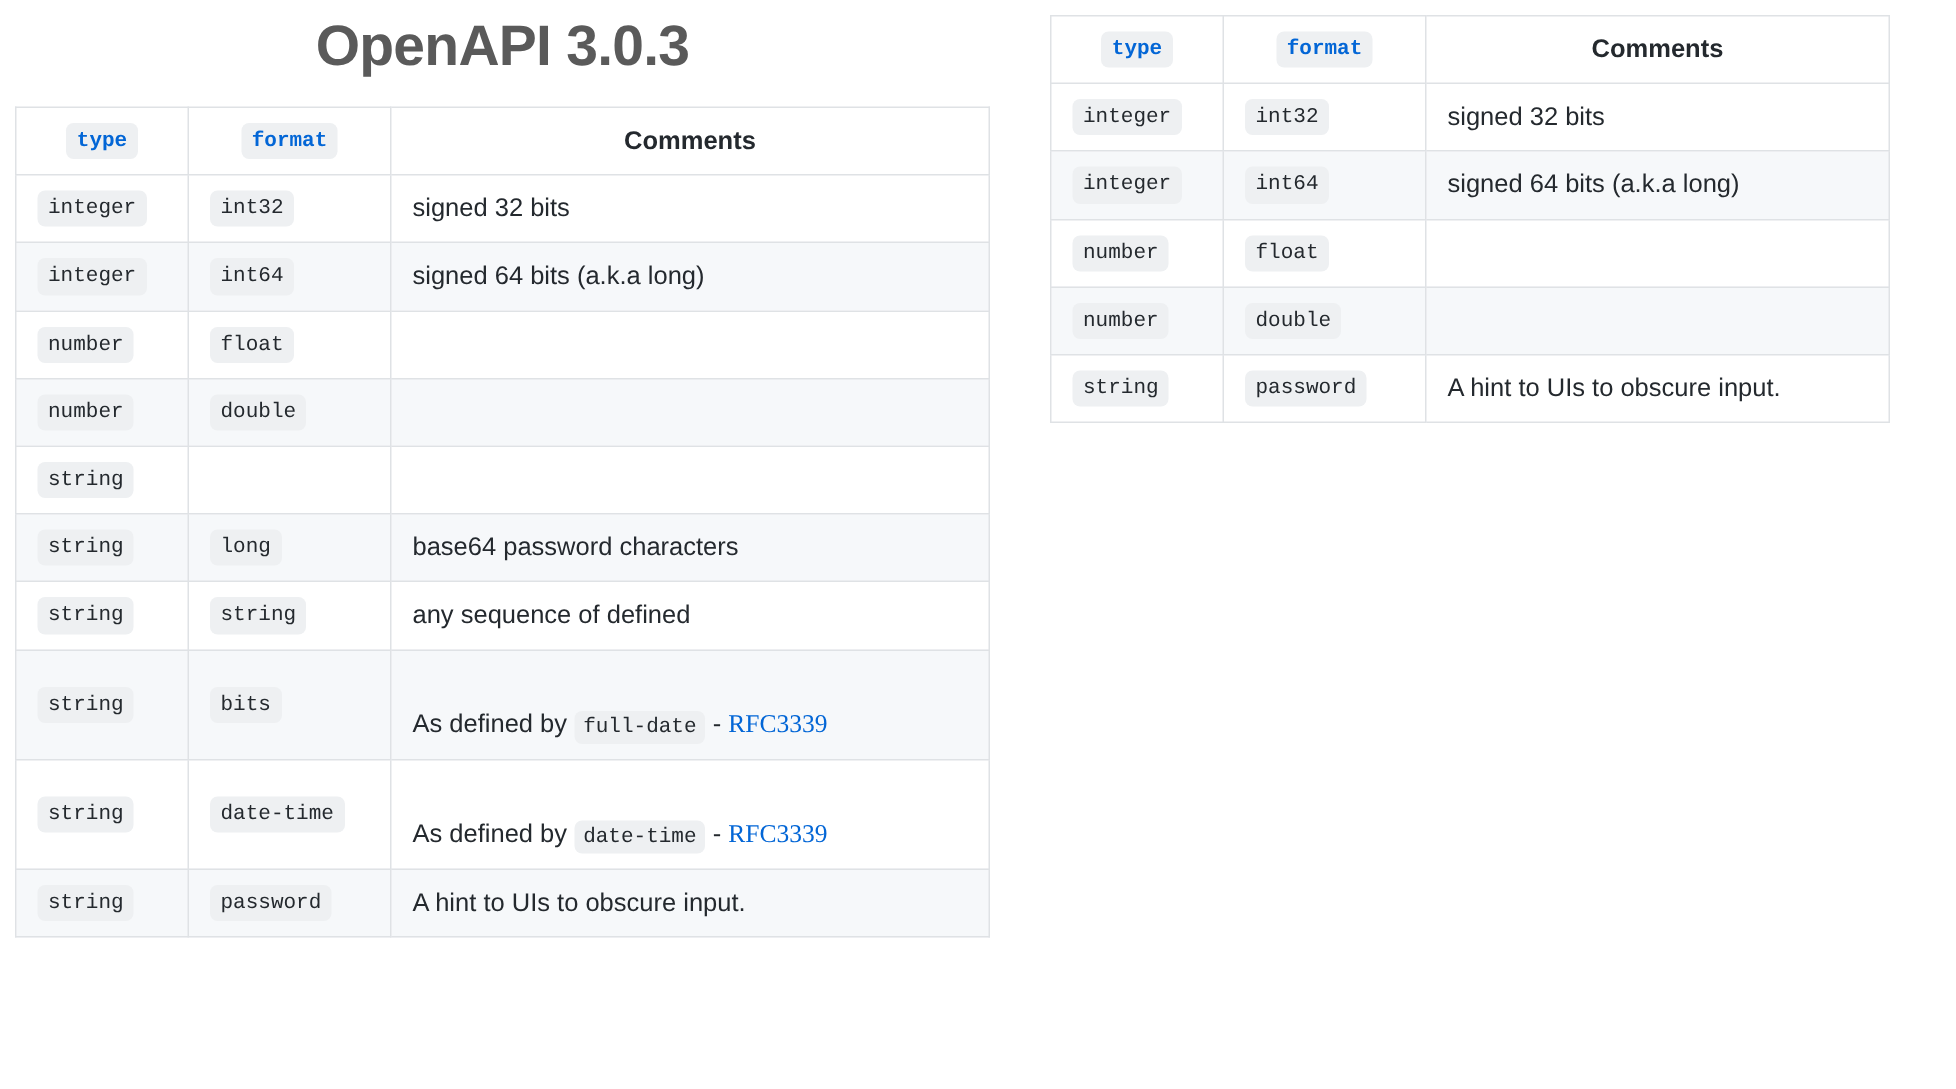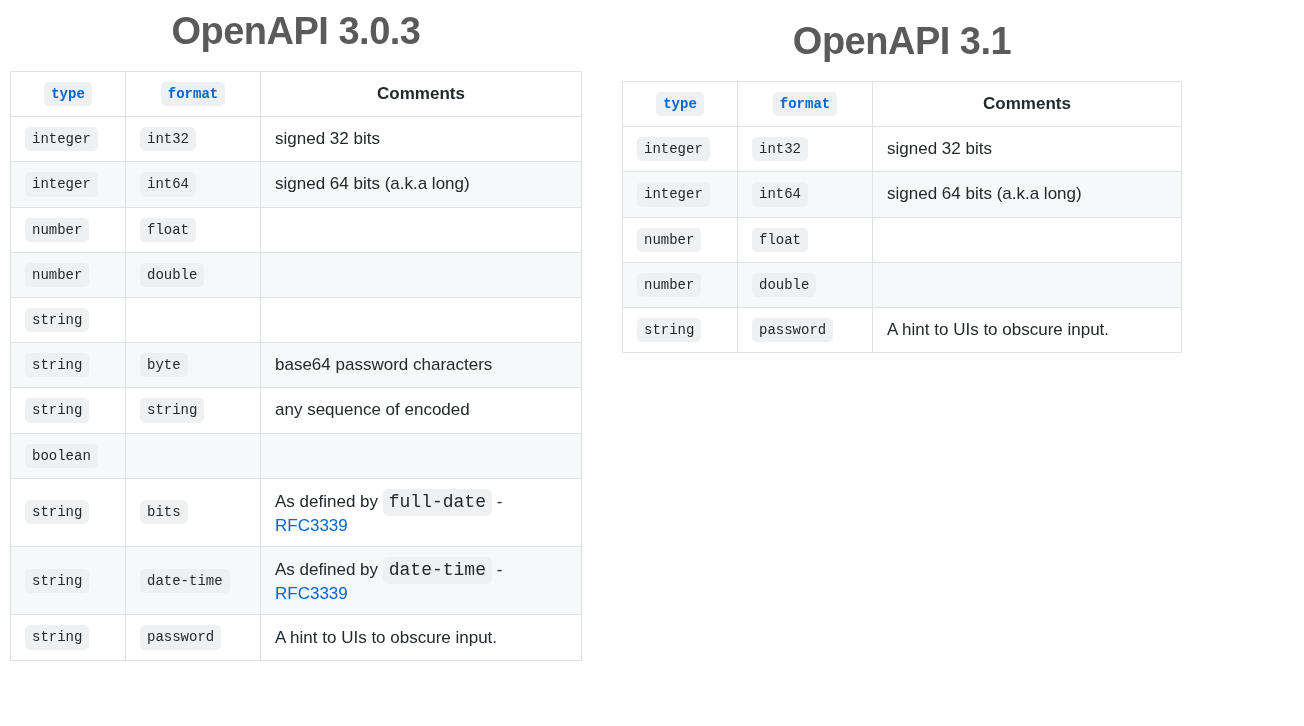--- a/index.html
+++ b/index.html
@@ -10,21 +10,21 @@
       padding: 10px 10px 30px 10px;
     }
     .container {
       display: flex;
       gap: 40px;
       align-items: flex-start;
     }
     .panel {
       flex: 0 0 auto;
     }
-    .panel.left { width: 572px; }
+    .panel.left { width: 650px; }
     .panel.right { width: 560px; }
     h1 {
       font-size: 38px;
       font-weight: 700;
       color: #5a5a5a;
       text-align: center;
       margin-bottom: 18px;
       letter-spacing: -0.5px;
     }
     .panel.right h1 { margin-top: 10px; }
@@ -60,27 +60,29 @@
       font-size: 14px;
       background: #eef0f2;
       border-radius: 5px;
       padding: 3px 7px;
       color: #24292e;
       display: inline-block;
       line-height: 1.3;
     }
     .code-pill.blue { color: #0366d6; }
     .code-pill.inline {
-      font-size: 18px;
+      font-size: 14px;
       padding: 2px 6px;
       vertical-align: baseline;
+      margin-top: 30px;
     }
     .link {
       color: #0366d6;
       text-decoration: none;
+      font-family: Liberation Serif, serif;
     }
     td.col-type { width: 115px; }
     td.col-format { width: 135px; }
     th.col-type { width: 115px; }
     th.col-format { width: 135px; }
     .comment-cell { font-size: 17px; color: #24292e; }
   </style>
 </head>
 <body>
 
@@ -117,32 +119,27 @@
             <td class="col-format"><span class="code-pill">double</span></td>
             <td class="comment-cell"></td>
           </tr>
           <tr>
             <td class="col-type"><span class="code-pill">string</span></td>
             <td class="col-format"></td>
             <td class="comment-cell"></td>
           </tr>
           <tr>
             <td class="col-type"><span class="code-pill">string</span></td>
-            <td class="col-format"><span class="code-pill">byte</span></td>
+            <td class="col-format"><span class="code-pill">long</span></td>
             <td class="comment-cell"><span>base64 password characters</span></td>
           </tr>
           <tr>
             <td class="col-type"><span class="code-pill">string</span></td>
             <td class="col-format"><span class="code-pill">string</span></td>
-            <td class="comment-cell"><span>any sequence of encoded</span></td>
-          </tr>
-          <tr>
-            <td class="col-type"><span class="code-pill">boolean</span></td>
-            <td class="col-format"></td>
-            <td class="comment-cell"></td>
+            <td class="comment-cell"><span>any sequence of defined</span></td>
           </tr>
           <tr>
             <td class="col-type"><span class="code-pill">string</span></td>
             <td class="col-format"><span class="code-pill">bits</span></td>
             <td class="comment-cell"><span>As defined by </span><span class="code-pill inline">full-date</span><span> - </span><a class="link" href="#">RFC3339</a></td>
           </tr>
           <tr>
             <td class="col-type"><span class="code-pill">string</span></td>
             <td class="col-format"><span class="code-pill">date-time</span></td>
             <td class="comment-cell"><span>As defined by </span><span class="code-pill inline">date-time</span><span> - </span><a class="link" href="#">RFC3339</a></td>
@@ -150,21 +147,20 @@
           <tr>
             <td class="col-type"><span class="code-pill">string</span></td>
             <td class="col-format"><span class="code-pill">password</span></td>
             <td class="comment-cell"><span>A hint to UIs to obscure input.</span></td>
           </tr>
         </tbody>
     </table>
   </div>
 
   <div class="panel right">
-    <h1>OpenAPI 3.1</h1>
     <table>
       <thead>
         <tr>
           <th class="col-type"><span class="code-pill blue">type</span></th>
           <th class="col-format"><span class="code-pill blue">format</span></th>
           <th>Comments</th>
         </tr>
       </thead>
       <tbody id="right-body">
           <tr>

